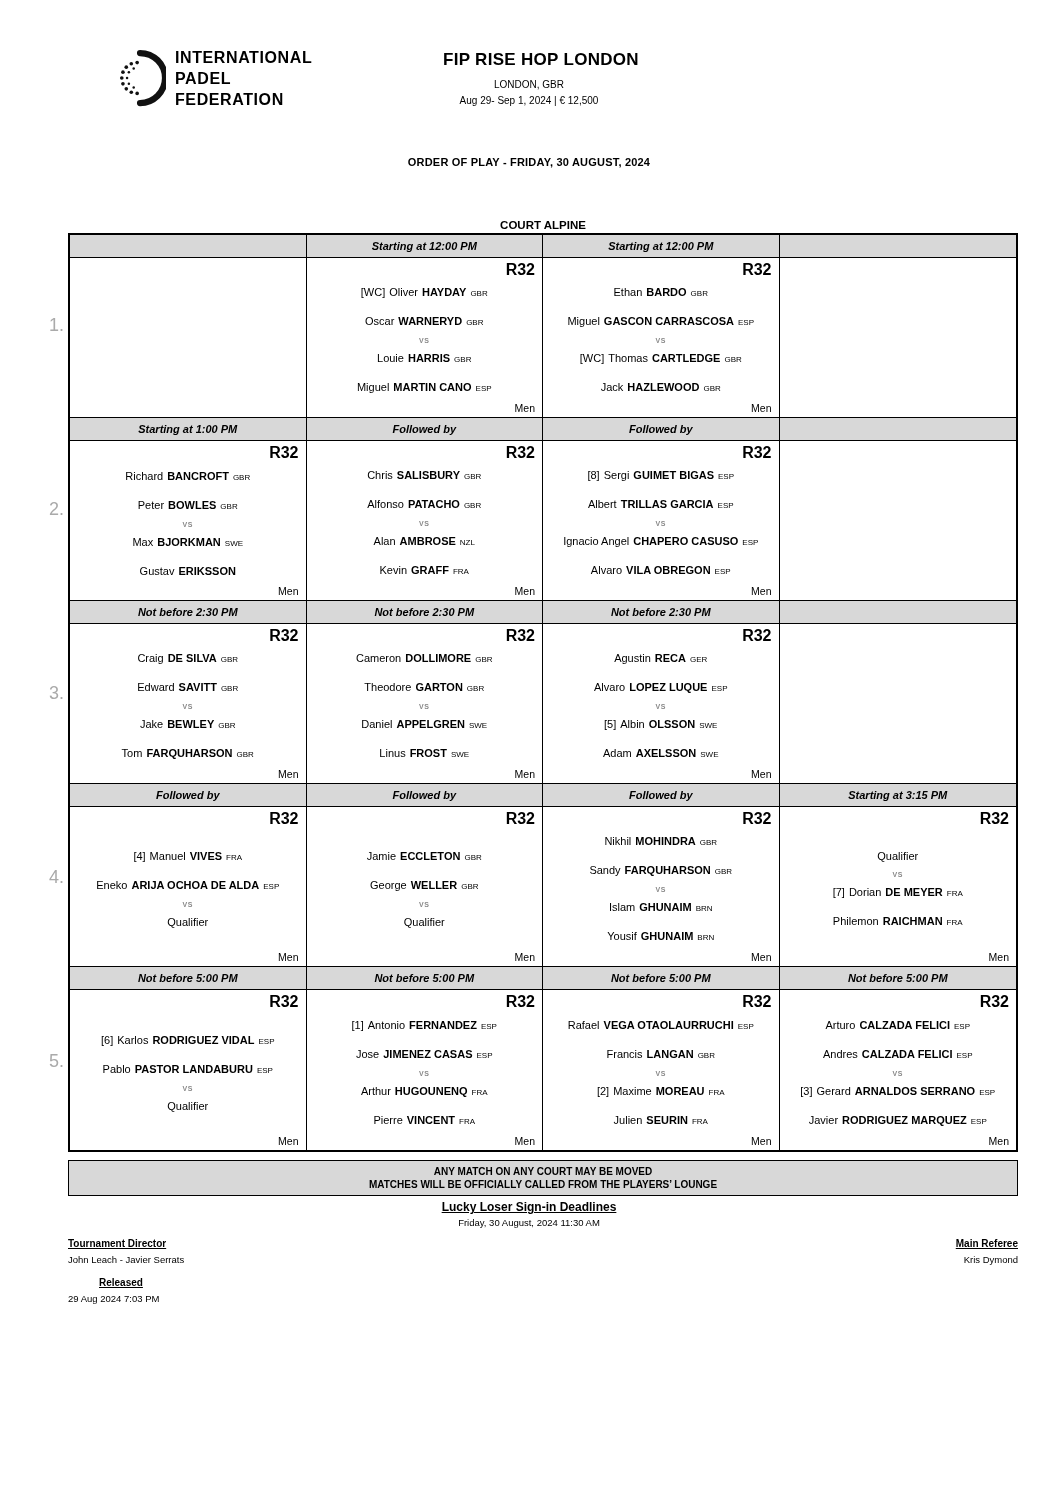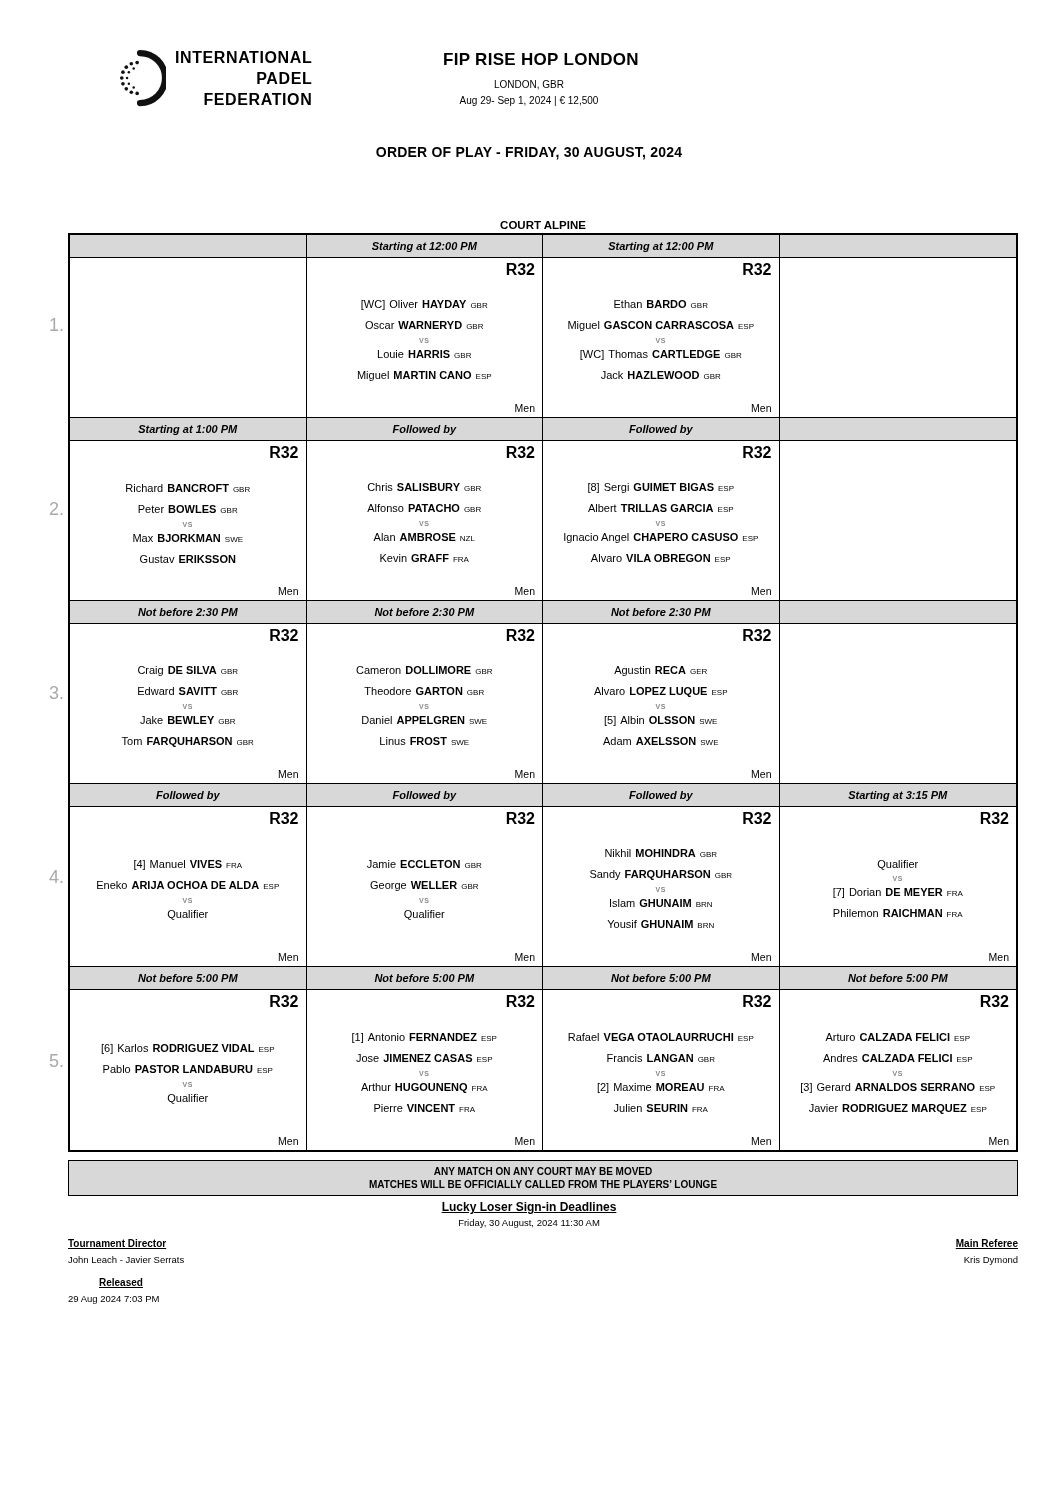--- a/index.html
+++ b/index.html
@@ -2,27 +2,27 @@
 <html><head>
 <meta charset="utf-8">
 <style>
   * { margin:0; padding:0; box-sizing:border-box; }
   body {
     width:1058px; height:1497px; position:relative; background:#ffffff;
     font-family:"Liberation Sans", sans-serif; color:#000; overflow:hidden;
   }
 
   
-  .logo { position:absolute; left:116px; top:44px; display:flex; gap:9px; align-items:center;text-align:right; }
+  .logo { position:absolute; left:116px; top:44px; display:flex; gap:9px; align-items:center; }
   .logo-text div { font-size:16px; font-weight:bold; letter-spacing:0.6px; line-height:21px; }
   .title-block { position:absolute; left:0; top:50px; width:100%; text-align:center; }
   .event-title { font-size:17px; font-weight:bold; letter-spacing:0.3px;padding-left:24px; }
   .event-location { font-size:10px; margin-top:9px; }
   .event-dates { font-size:10px; margin-top:5px; }
-  .order-title { position:absolute; top:144px; left:0; width:100%; text-align:center; font-size:14px; font-weight:bold; letter-spacing:0.2px; }
+  .order-title { position:absolute; top:156px; left:0; width:100%; text-align:center; font-size:11px; font-weight:bold; letter-spacing:0.2px; }
 
   
   .court-headers { position:absolute; left:68px; top:219px; width:950px; display:flex;flex-direction:column; }
   .court-name { flex:1; text-align:center; font-size:11.5px; font-weight:bold; }
 
   
   .og {
     position:absolute; left:68px; top:233px; width:950px;
     display:grid; grid-template-columns:repeat(4,1fr);
     border:2px solid #000; background:#fff;
@@ -33,21 +33,21 @@
 
   .slot-head {
     height:23px; background:#d8d8d8; display:flex; align-items:center; justify-content:center;
     font-size:11px; font-weight:bold; font-style:italic;
   }
   .match-body { height:160px; background:#fff; display:flex; flex-direction:column; padding:3px 7px; }
   .round { text-align:right; font-size:16px; font-weight:bold; }
   .cat   { text-align:right; font-size:10.5px; font-weight:normal; }
   .teams { flex:1; display:flex; flex-direction:column; justify-content:center; align-items:center; }
   .team  { display:flex; flex-direction:column; align-items:center; gap:7px; }
-  .pline { font-size:11px; white-space:nowrap; line-height:13px;text-align:right; }
+  .pline { font-size:11px; white-space:nowrap; line-height:21px;text-align:right; }
   .pline span + span { margin-left:4px; }
   .lname { font-weight:bold; }
   .cc { font-size:8px; }
   .vs { font-size:7px; color:#888; font-weight:bold; margin:4px 0; letter-spacing:0.5px; }
   .qual { font-size:11px; }
 
   
   .row-numbers { position:absolute; left:36px; top:233px; width:28px; height:920px; }
   .row-num { position:absolute; right:0; color:#aaaaaa; font-size:18px; transform:translateY(-50%); }
   .row-num:nth-child(1){ top:92px; }

